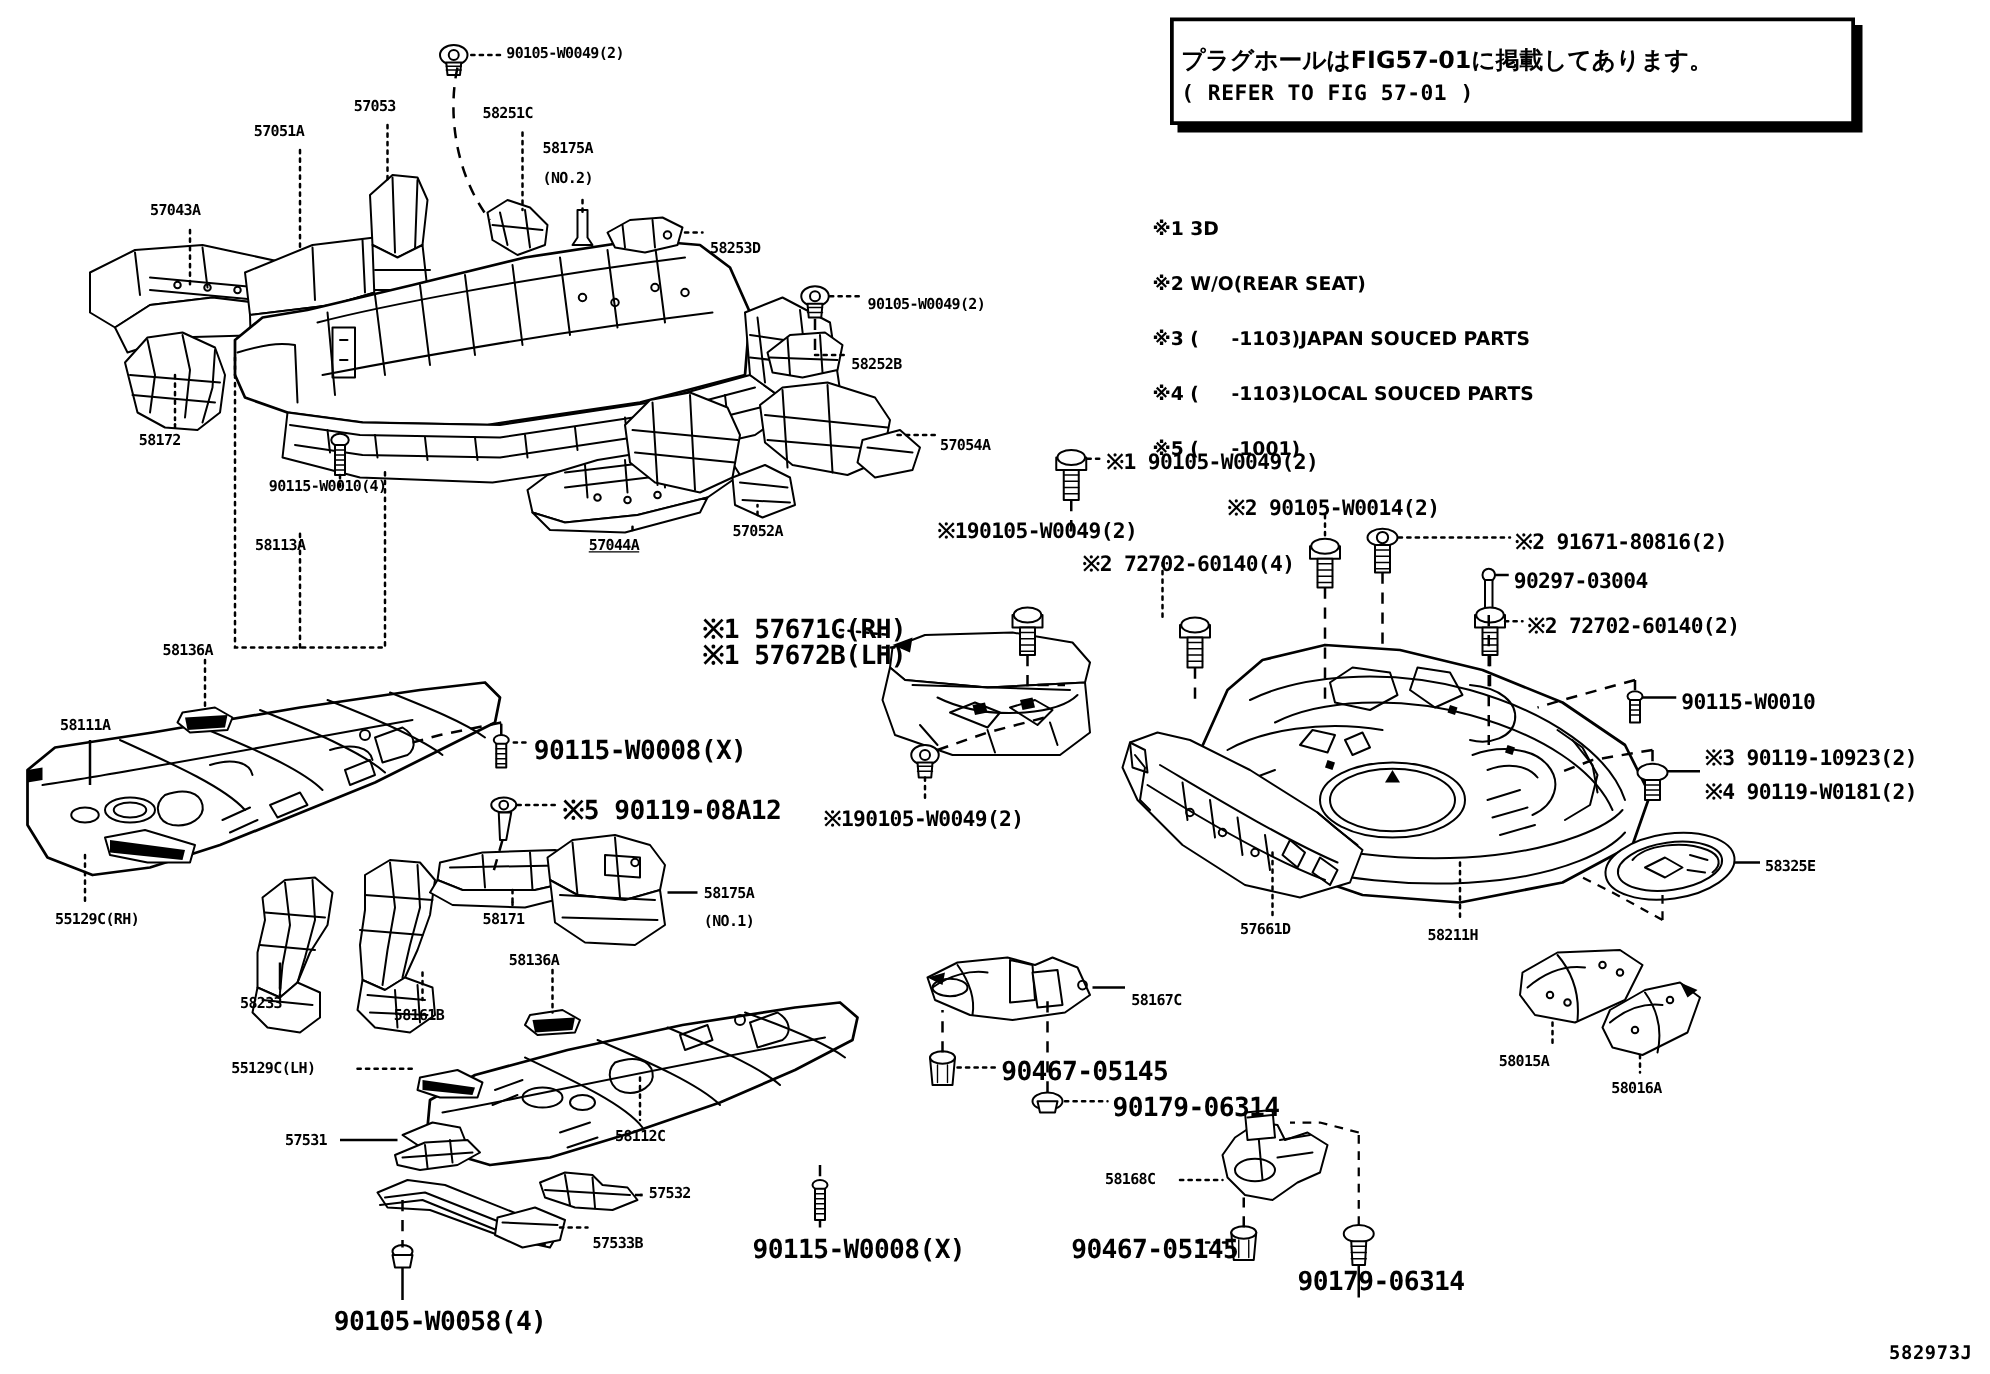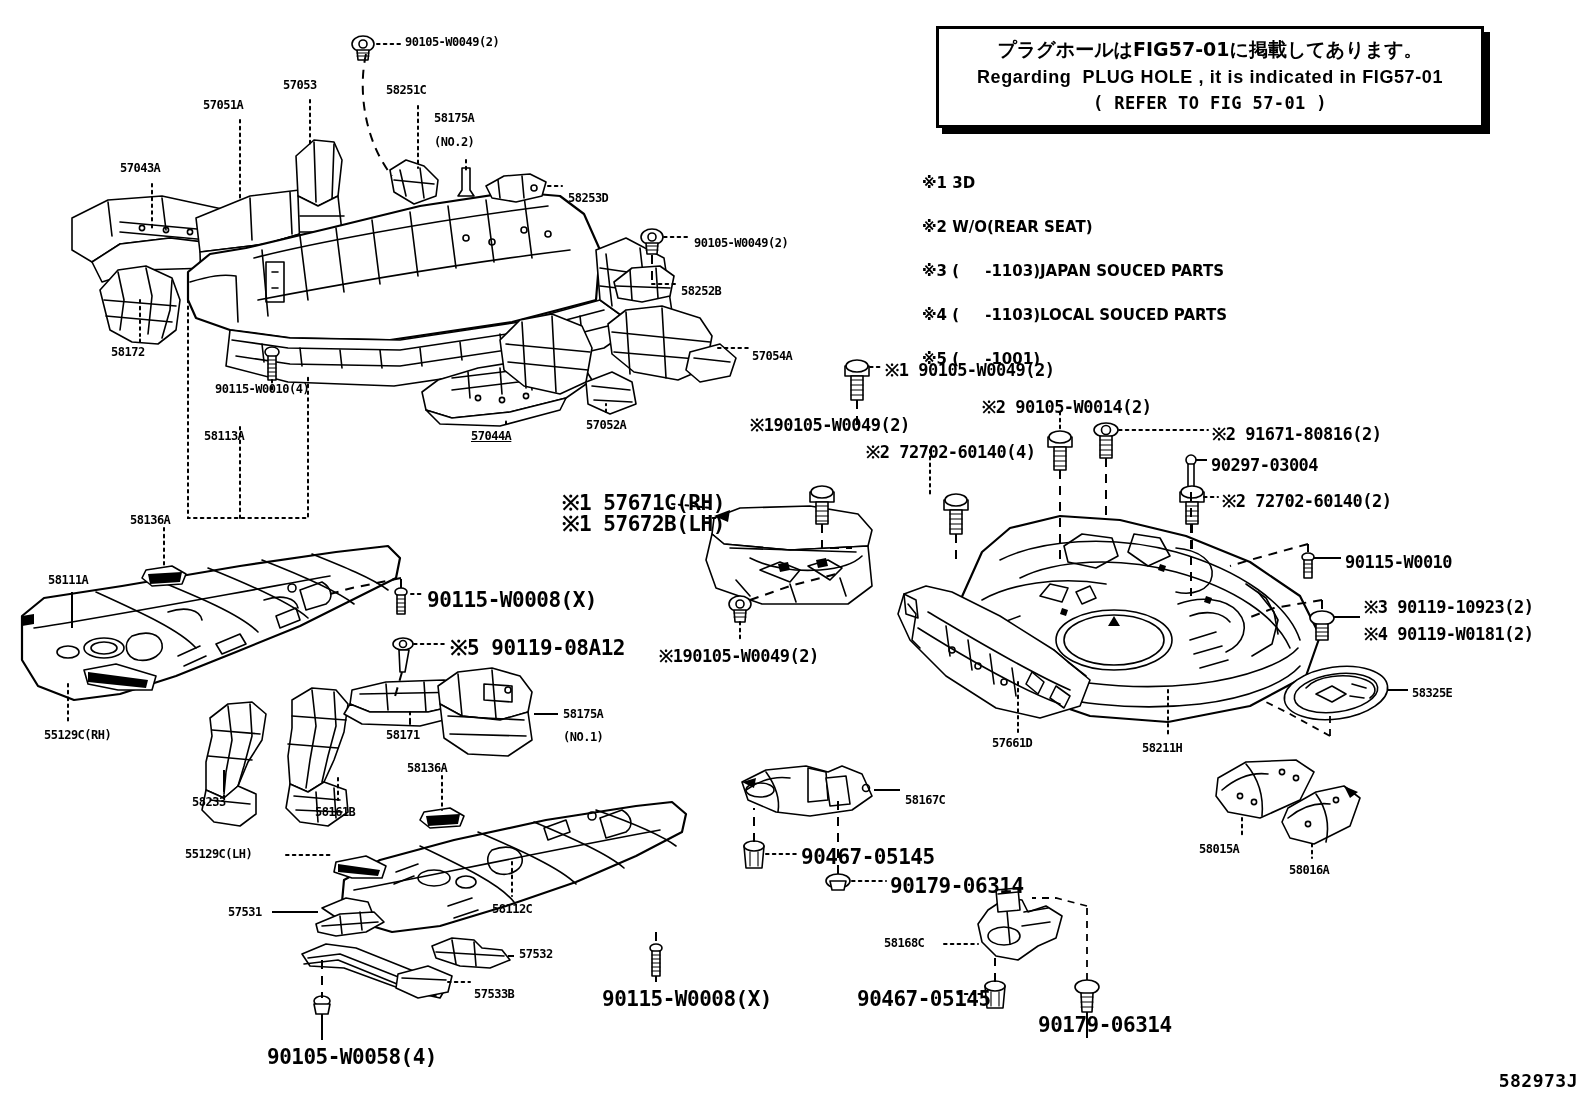--- a/index.html
+++ b/index.html
@@ -24,28 +24,27 @@
     letter-spacing:-0.5px;
     line-height:1.08;
   }
   .lbl.s20{font-size:12px;}
   .lbl.s18{font-size:21px;}
   .lbl.s17{font-size:17px;}
 
   
   #notebox{
     position:absolute;
-    left:936px; top:26px;
+    left:936px; top:14px;
     width:548px;
     border:3px solid #000;
     box-shadow:6px 6px 0 #000;
     background:#fff;
-    padding:7px 6px 9px 6px;
+    padding:18px 6px 9px 6px;
     box-sizing:border-box;
-    text-align:center;
   }
   #notebox div{
     color:#000;
     white-space:pre;
   }
   .nb-jp{
     font-family:"DejaVu Sans","Liberation Sans",sans-serif;
     font-size:19px;font-weight:700;line-height:1.45;letter-spacing:0px;
   }
   .nb-en{
@@ -71,21 +70,21 @@
     line-height:1.33;
     letter-spacing:0px;
     margin-top:24px;
   }
 
   
   #figid{
     position:absolute;
     right:14px; bottom:8px;
     font-family:"DejaVu Sans Mono","Liberation Mono",monospace;
-    font-size:18px;font-weight:700;color:#000;letter-spacing:.5px;
+    font-size:15px;font-weight:700;color:#000;letter-spacing:.5px;
   }
 
   
   #art{position:absolute;left:0;top:0;width:1592px;height:1099px;}
   #art path,#art polyline,#art line,#art polygon,#art circle,#art ellipse,#art rect{
     vector-effect:non-scaling-stroke;
   }
   .ln1{fill:none;stroke:#000;stroke-width:1.6;stroke-linejoin:round;stroke-linecap:round;}
   .lnT{fill:none;stroke:#000;stroke-width:1.1;stroke-linejoin:round;stroke-linecap:round;}
   .fillW{fill:#fff;stroke:#000;stroke-width:1.6;stroke-linejoin:round;}
@@ -696,21 +695,20 @@
       <path class="ldot" d="M1242 818 L1242 836"></path>
 
       <path class="ldot" d="M1312 844 L1312 858"></path>
 
       <path class="ldot" d="M672 504 L712 508"></path>
     </g>
   </svg>
 
   <div id="notebox">
     <div class="nb-jp">プラグホールはFIG57-01に掲載してあります。</div>
-    <div class="nb-en">Regarding  PLUG HOLE , it is indicated in FIG57-01</div>
     <div class="nb-ref">( REFER TO FIG 57-01 )</div>
   </div>
 
   <div id="legend">
     <div class="ln">※1 3D</div>
     <div class="ln">※2 W/O(REAR SEAT)</div>
     <div class="ln">※3 (     -1103)JAPAN SOUCED PARTS</div>
     <div class="ln">※4 (     -1103)LOCAL SOUCED PARTS</div>
     <div class="ln">※5 (     -1001)</div>
   </div>

